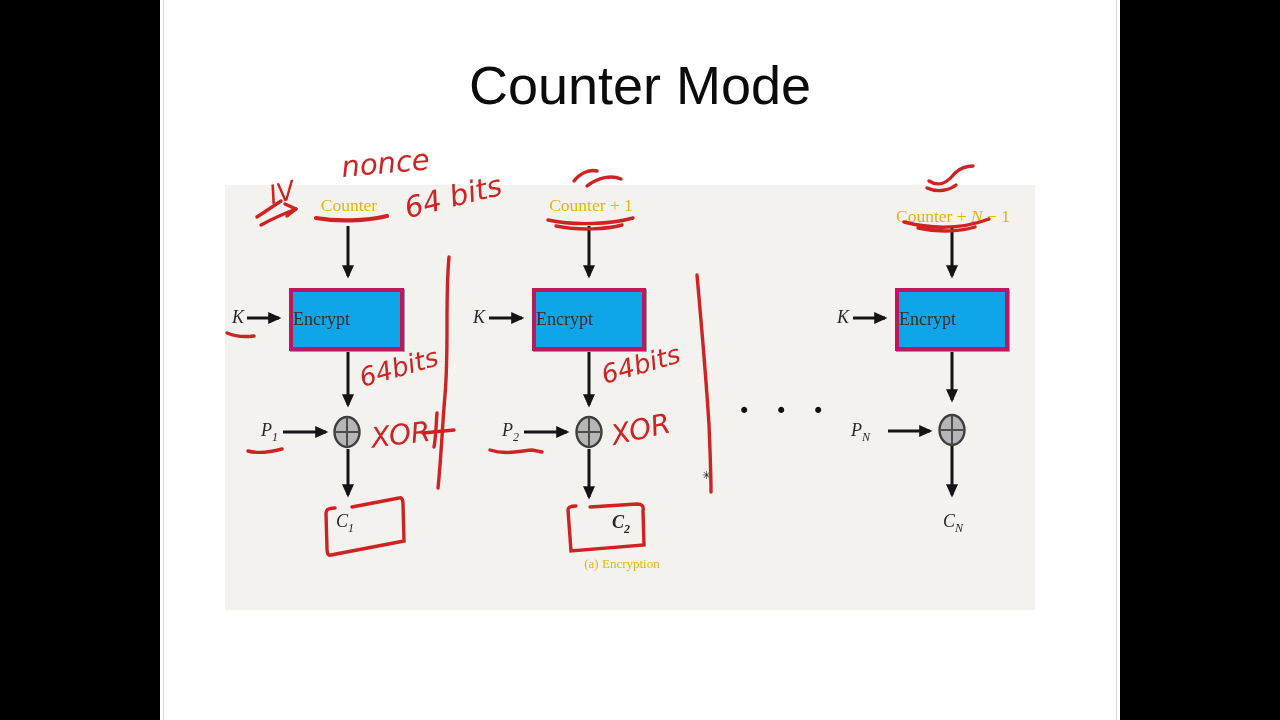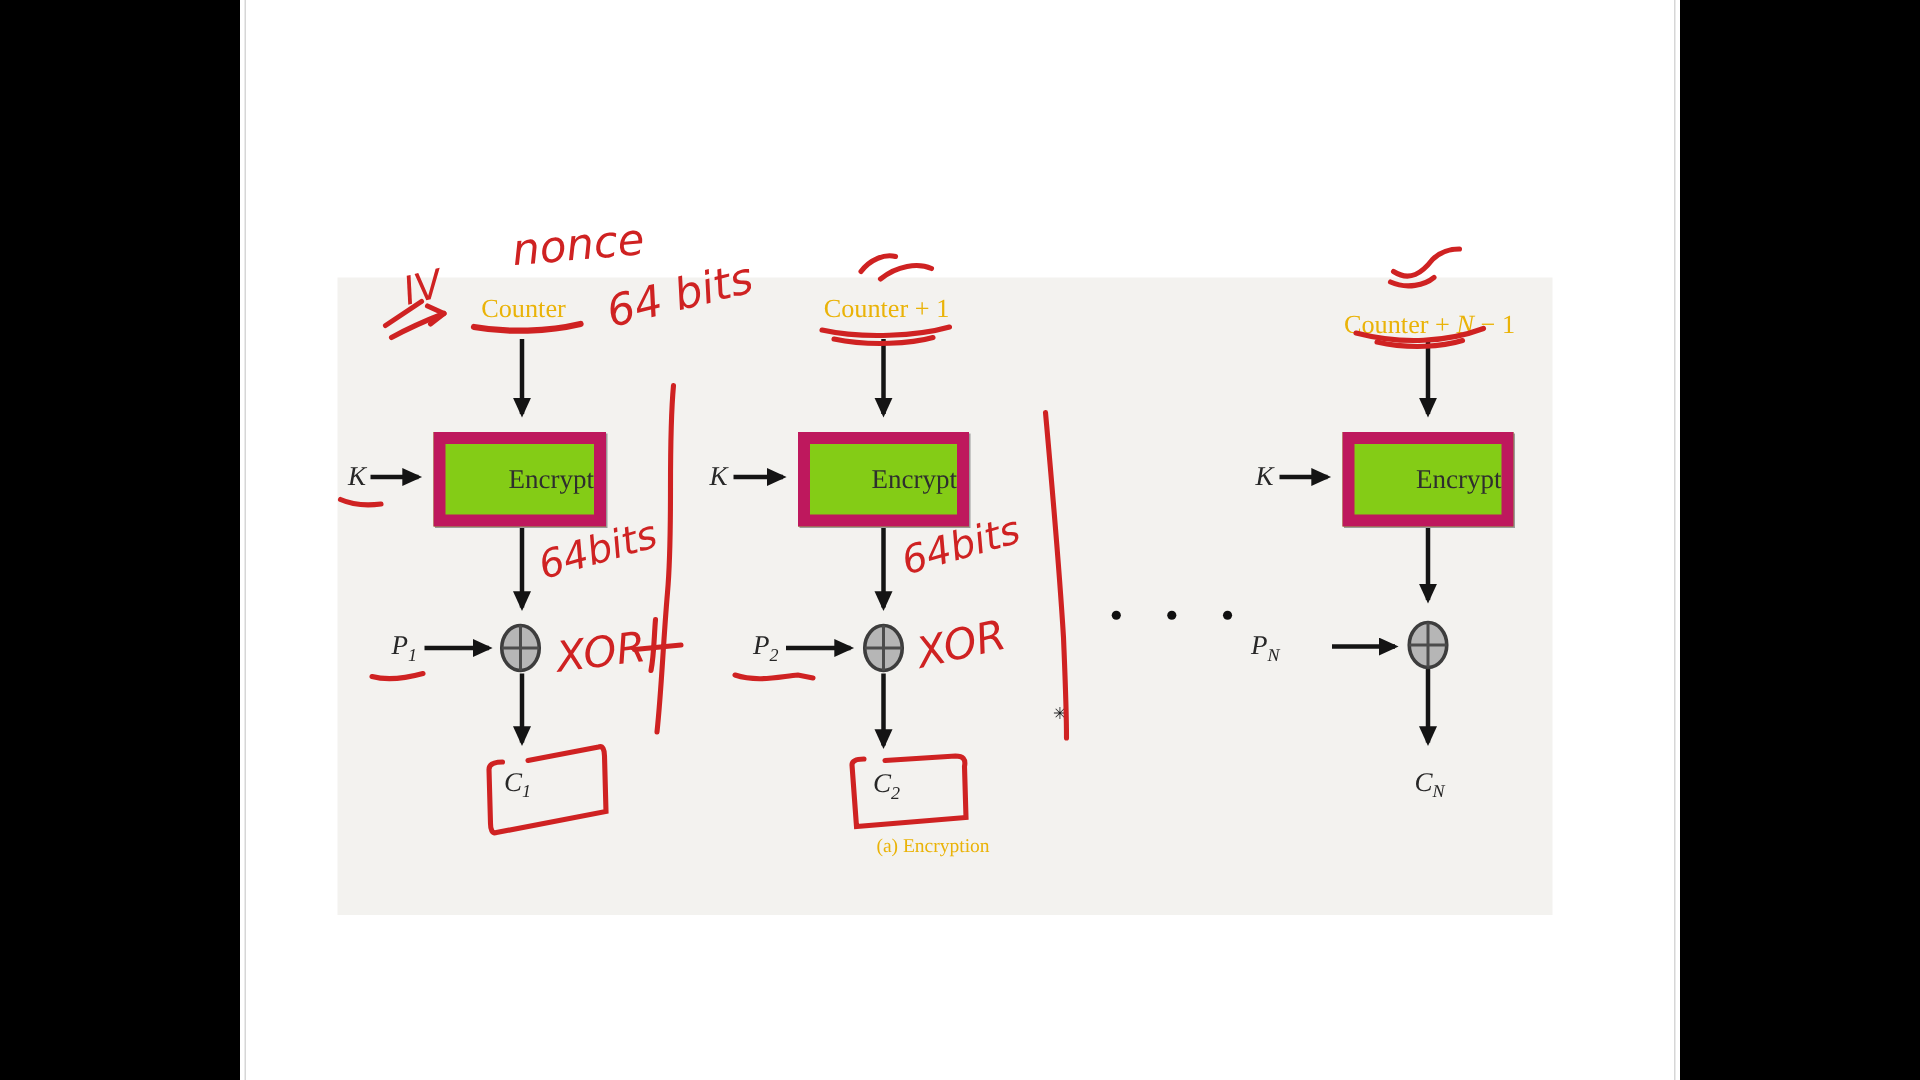--- a/index.html
+++ b/index.html
@@ -6,22 +6,22 @@
   #frame{position:relative;width:1280px;height:720px;background:#000;overflow:hidden;
          font-family:"Liberation Sans",sans-serif;}
   #slide{position:absolute;left:160px;top:0;width:960px;height:720px;background:#ffffff;}
   .edge{position:absolute;top:0;width:1px;height:720px;background:#d6d6d6;}
   #figure-bg{position:absolute;left:65px;top:185px;width:810px;height:425px;background:#f3f2ef;}
   #page-title{position:absolute;left:0;top:54px;width:960px;text-align:center;
               font-size:54px;color:#0b0b0b;letter-spacing:0px;}
   .abs{position:absolute;}
   .serif{font-family:"Liberation Serif",serif;color:#eab308;}
   .ctr-label{font-size:17.5px;white-space:nowrap;transform:translateX(-50%);}
-  .enc-box{background:#84cc16;border:8px solid #be185d;box-sizing:border-box;
-           display:flex;align-items:center;justify-content:flex-end;
+  .enc-box{background:#0ea5e9;border:4px solid #be185d;box-sizing:border-box;
+           display:flex;align-items:center;justify-content:flex-start;
            box-shadow:1px 1px 0 #9a9a9a;}
   .enc-box span{font-family:"Liberation Serif",serif;font-size:18px;color:#2e2e2e;}
   .var{font-style:italic;}
   .klabel{font-family:"Liberation Serif",serif;font-style:italic;font-size:18px;
           color:#272727;text-align:right;}
   .plabel,.clabel{font-family:"Liberation Serif",serif;font-style:italic;font-size:18px;color:#272727;}
   .plabel{text-align:right;}
   .clabel{transform:translateX(-50%);}
   sub{font-size:12px;line-height:0;}
   .caption{font-size:13px;transform:translateX(-50%);white-space:nowrap;}
@@ -32,45 +32,46 @@
   svg{position:absolute;left:0;top:0;}
 </style>
 </head>
 <body>
 
 <div id="frame">
   <div id="slide">
     <div class="edge" style="left:3px;"></div>
     <div class="edge" style="left:956px;"></div>
     <div id="figure-bg"></div>
+    <div id="page-title">Counter Mode</div>
   </div>
 
   <div class="abs serif ctr-label" style="left:349px;top:195px;"><span>Counter</span><span class="var"></span><span></span></div>
   <div class="abs klabel" style="left:220px;top:307px;width:24px;">K</div>
   <div class="abs enc-box" style="left:289px;top:288px;width:115px;height:63px;">
       <span>Encrypt</span>
     </div>
   <div class="abs plabel" style="left:238px;top:420px;width:40px;"><span>P</span><sub>1</sub></div>
   <div class="abs clabel" style="left:345px;top:511px;"><span>C</span><sub>1</sub></div>
 
   <div class="abs serif ctr-label" style="left:591px;top:195px;"><span>Counter + 1</span><span class="var"></span><span></span></div>
   <div class="abs klabel" style="left:461px;top:307px;width:24px;">K</div>
   <div class="abs enc-box" style="left:532px;top:288px;width:114px;height:63px;">
       <span>Encrypt</span>
     </div>
   <div class="abs plabel" style="left:479px;top:420px;width:40px;"><span>P</span><sub>2</sub></div>
-  <div class="abs clabel" style="left:591px;top:512px;"><span>C</span><sub>2</sub></div>
+  <div class="abs clabel" style="left:621px;top:512px;font-weight:bold;"><span>C</span><sub>2</sub></div>
   <div class="abs serif caption" style="left:622px;top:556px;">(a) Encryption</div>
 
   <div class="abs serif ctr-label" style="left:953px;top:206px;"><span>Counter + </span><span class="var">N</span><span> − 1</span></div>
   <div class="abs klabel" style="left:825px;top:307px;width:24px;">K</div>
   <div class="abs enc-box" style="left:895px;top:288px;width:114px;height:63px;">
       <span>Encrypt</span>
     </div>
-  <div class="abs plabel" style="left:813px;top:420px;width:40px;"><span>P</span><sub class="var">N</sub></div>
+  <div class="abs plabel" style="left:830px;top:420px;width:40px;"><span>P</span><sub class="var">N</sub></div>
   <div class="abs clabel" style="left:953px;top:511px;"><span>C</span><sub class="var">N</sub></div>
 
   <div class="abs dots" style="left:738px;top:399px;">• • •</div>
 
   <div class="abs star" style="left:702px;top:469px;">✳</div>
 
   <svg width="1280" height="720" viewBox="0 0 1280 720">
     <defs>
       <marker id="ah" markerWidth="5" markerHeight="5" refX="3.6" refY="2" orient="auto">
         <path d="M0,0 L4.4,2 L0,4 Z" fill="#141414"></path>

